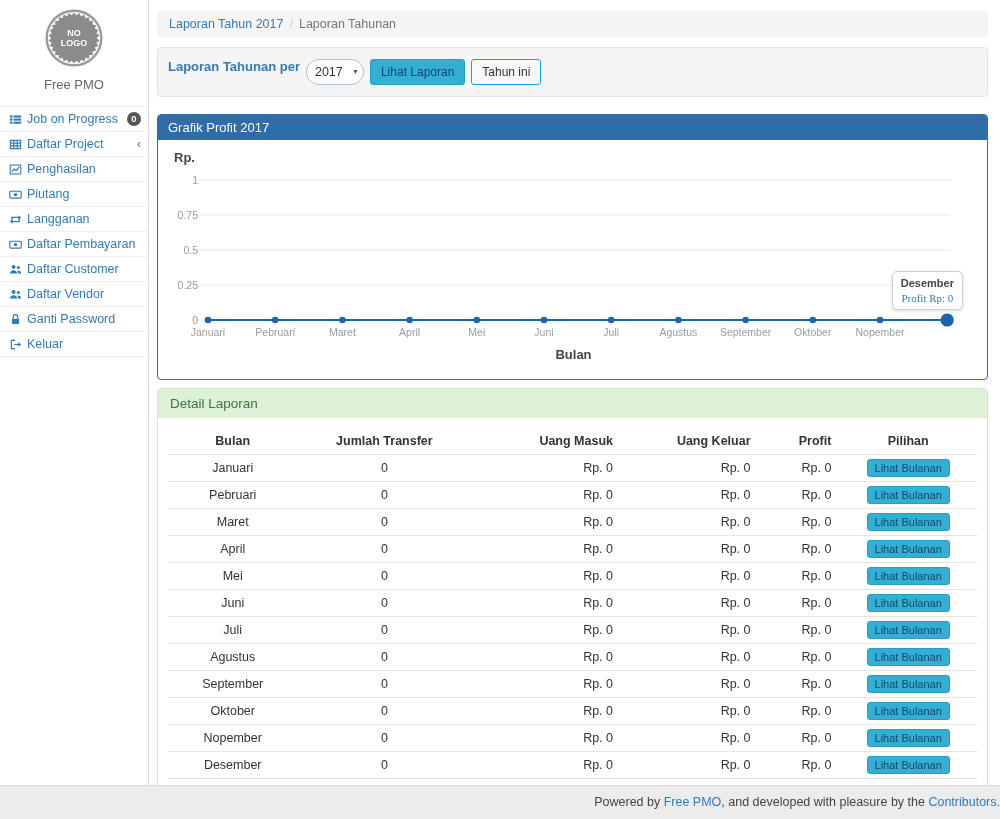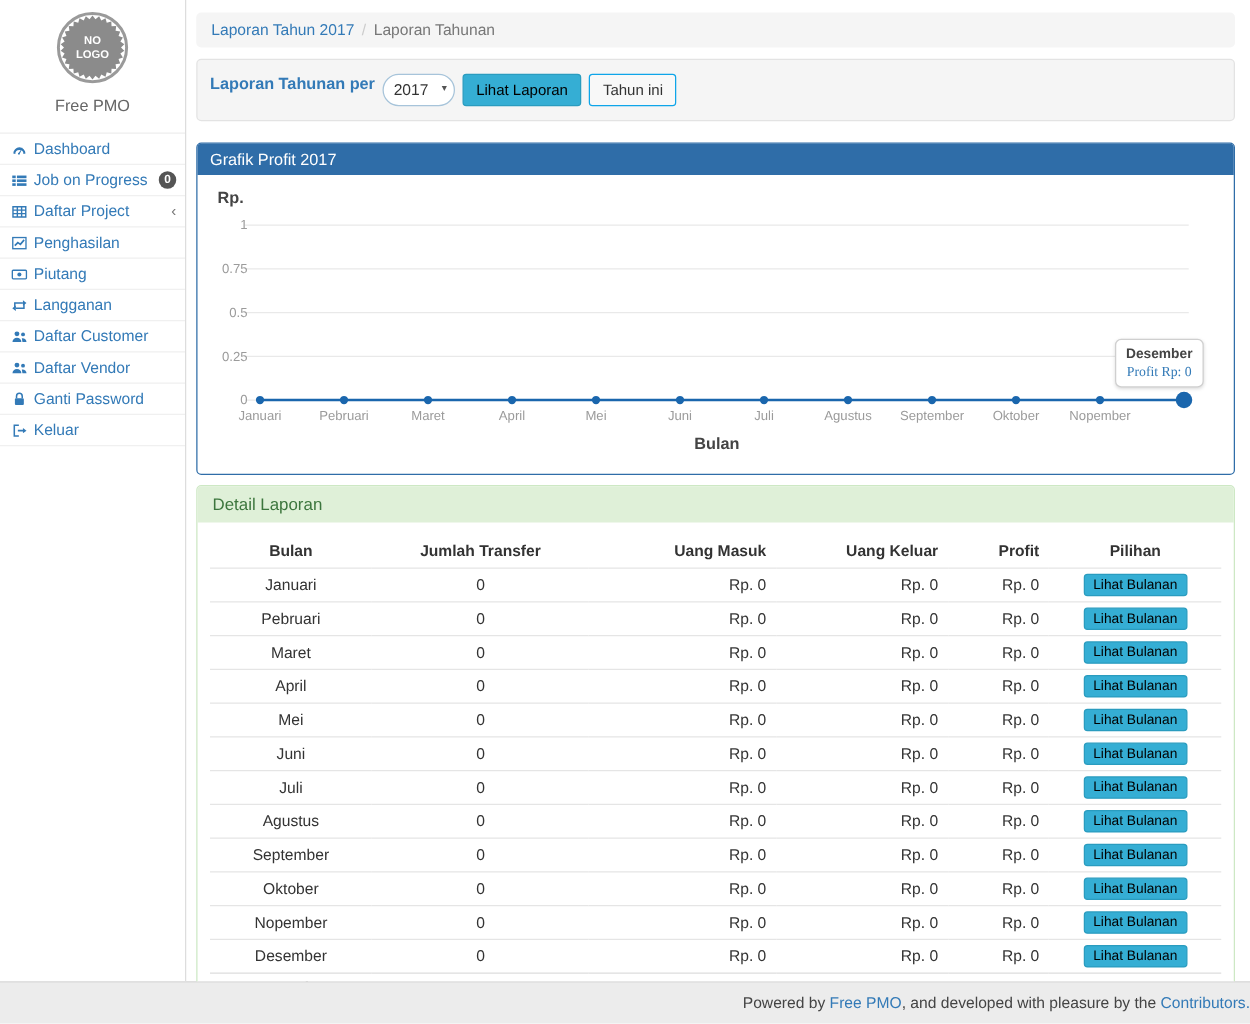--- a/index.html
+++ b/index.html
@@ -33,21 +33,21 @@
           display:flex; align-items:flex-start; margin-bottom:17px; }
   .well .flabel { color:#337ab7; font-weight:bold; font-size:13px; margin-right:6px; }
   .yearsel-wrap { position:relative; margin-right:6px; }
   select.yearsel { -webkit-appearance:none; appearance:none; width:58px; height:26px;
           border:1px solid #a7c4da; border-radius:13px; background:#fff; font-size:12.5px;
           padding:0 16px 0 8px; color:#333; font-family:inherit; }
   .yearsel-wrap::after { content:"▼"; position:absolute; right:5px; top:9px; font-size:7px;
           color:#555; pointer-events:none; }
   .btn { height:26px; padding:0 10px; border-radius:3px; font-size:12px; cursor:pointer;
          font-family:inherit; margin-right:6px; }
-  .btn-info { background:#35aed4; border:1px solid #2a9cbf; color:#000000; }
+  .btn-info { background:#35aed4; border:1px solid #2a9cbf; color:#0c4a6e; }
   .btn-default { background:#f8f8f8; border:1px solid #0ea5e9; color:#333; }
   .btn-xs { height:auto; padding:2px 7px; font-size:11px; margin:0; }
 
   
   .panel { border-radius:4px; margin-bottom:8px; background:#fff; }
   .panel-primary { border:1px solid #2f6da8; }
   .panel-primary > .panel-heading { background:#2f6da8; color:#fff; padding:5px 10px;
       font-size:13px; border-radius:3px 3px 0 0; }
   .panel-success { border:1px solid #cde8c4; }
   .panel-success > .panel-heading { background:#dff0d8; color:#3c763d; padding:7px 12px;
@@ -89,29 +89,20 @@
           <polygon points="29.00,3.40 31.38,6.32 34.32,3.96 36.05,7.32 39.41,5.61 40.40,9.25 44.05,8.29 44.26,12.06 48.02,11.87 47.45,15.60 51.17,16.20 49.83,19.73 53.35,21.09 51.30,24.26 54.46,26.32 51.80,29.00 54.46,31.68 51.30,33.74 53.35,36.91 49.83,38.27 51.17,41.80 47.45,42.40 48.02,46.13 44.26,45.94 44.05,49.71 40.40,48.75 39.41,52.39 36.05,50.68 34.32,54.04 31.38,51.68 29.00,54.60 26.62,51.68 23.68,54.04 21.95,50.68 18.59,52.39 17.60,48.75 13.95,49.71 13.74,45.94 9.98,46.13 10.55,42.40 6.83,41.80 8.17,38.27 4.65,36.91 6.70,33.74 3.54,31.68 6.20,29.00 3.54,26.32 6.70,24.26 4.65,21.09 8.17,19.73 6.83,16.20 10.55,15.60 9.98,11.87 13.74,12.06 13.95,8.29 17.60,9.25 18.59,5.61 21.95,7.32 23.68,3.96 26.62,6.32" fill="#8b8b8b"></polygon>
           <text x="29" y="26.5" text-anchor="middle" fill="#fff" font-size="9" font-weight="bold" font-family="&quot;Liberation Sans&quot;,sans-serif">NO</text>
           <text x="29" y="37" text-anchor="middle" fill="#fff" font-size="9" font-weight="bold" font-family="&quot;Liberation Sans&quot;,sans-serif">LOGO</text>
         </svg>
       <div class="brand">Free PMO</div>
     </div>
     <ul class="nav" id="side-nav">
         <li>
           <span class="ic">
             <svg width="13" height="13" viewBox="0 0 16 16">
-              <path fill="currentColor" d="M2 12a6 6 0 0 1 12 0l-2 .6a4 4 0 0 0-8 0z"></path>
-              <path fill="currentColor" d="M7.4 11.4 11.4 6l-3 6.2a.9.9 0 1 1-1-.8z"></path>
-            </svg>
-          </span>
-          <span class="lbl">Dashboard</span>
-        </li>
-        <li>
-          <span class="ic">
-            <svg width="13" height="13" viewBox="0 0 16 16">
               <g fill="currentColor">
                 <rect x="1" y="3" width="3.4" height="2.6"></rect>
                 <rect x="5.6" y="3" width="9.4" height="2.6"></rect>
                 <rect x="1" y="6.8" width="3.4" height="2.6"></rect>
                 <rect x="5.6" y="6.8" width="9.4" height="2.6"></rect>
                 <rect x="1" y="10.6" width="3.4" height="2.6"></rect>
                 <rect x="5.6" y="10.6" width="9.4" height="2.6"></rect>
               </g>
             </svg>
           </span>
@@ -146,20 +137,29 @@
           <span class="lbl">Piutang</span>
         </li>
         <li>
           <span class="ic">
             <svg width="13" height="13" viewBox="0 0 16 16">
               <path fill="none" stroke="currentColor" stroke-width="1.5" d="M3.5 10V5.5h8M12.5 6v4.5h-8"></path>
               <path fill="currentColor" d="M11.5 2.8 15 5.5l-3.5 2.7zM4.5 13.2 1 10.5l3.5-2.7z"></path>
             </svg>
           </span>
           <span class="lbl">Langganan</span>
+        </li>
+        <li>
+          <span class="ic">
+            <svg width="13" height="13" viewBox="0 0 16 16">
+              <rect x="1" y="4" width="14" height="8.4" rx="1" fill="none" stroke="currentColor" stroke-width="1.4"></rect>
+              <circle cx="8" cy="8.2" r="2" fill="currentColor"></circle>
+            </svg>
+          </span>
+          <span class="lbl">Daftar Pembayaran</span>
         </li>
         <li>
           <span class="ic">
             <svg width="13" height="13" viewBox="0 0 16 16">
               <g fill="currentColor">
                 <circle cx="5.6" cy="5" r="2.4"></circle>
                 <path d="M1.2 13c0-2.6 2-4.2 4.4-4.2S10 10.4 10 13z"></path>
                 <circle cx="11.6" cy="5.6" r="1.9"></circle>
                 <path d="M10.4 9.3c2.4-.4 4.6 1.3 4.6 3.7h-4z"></path>
               </g>

